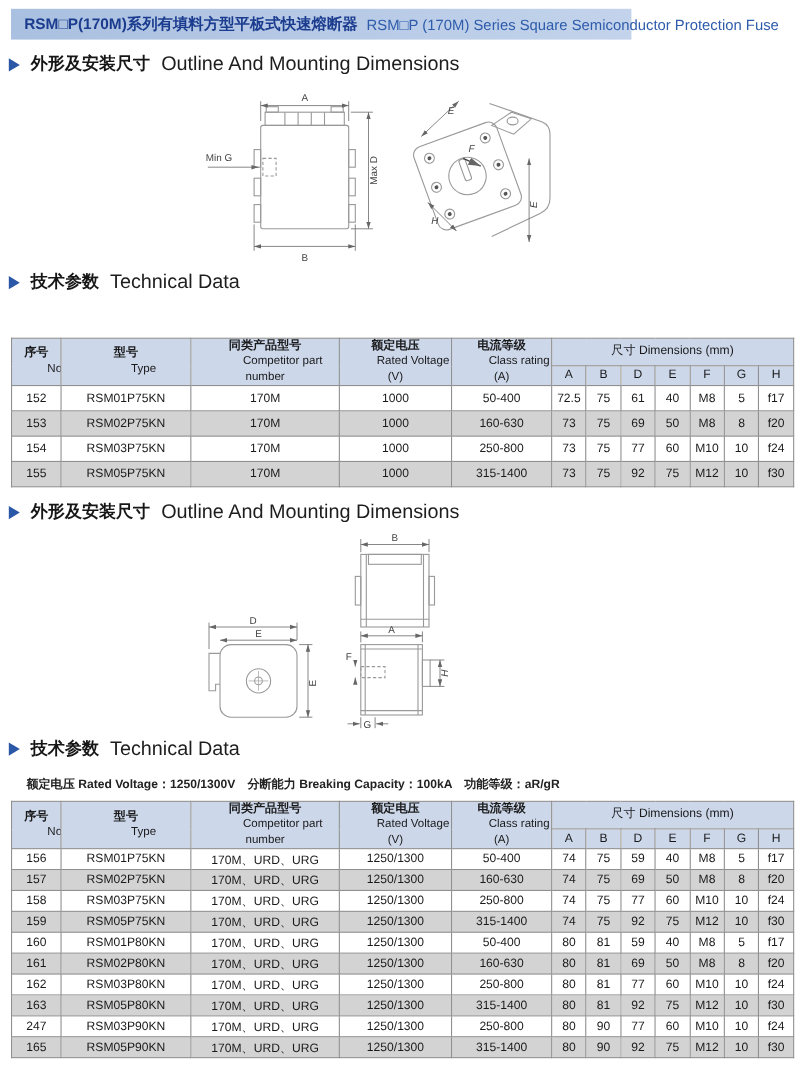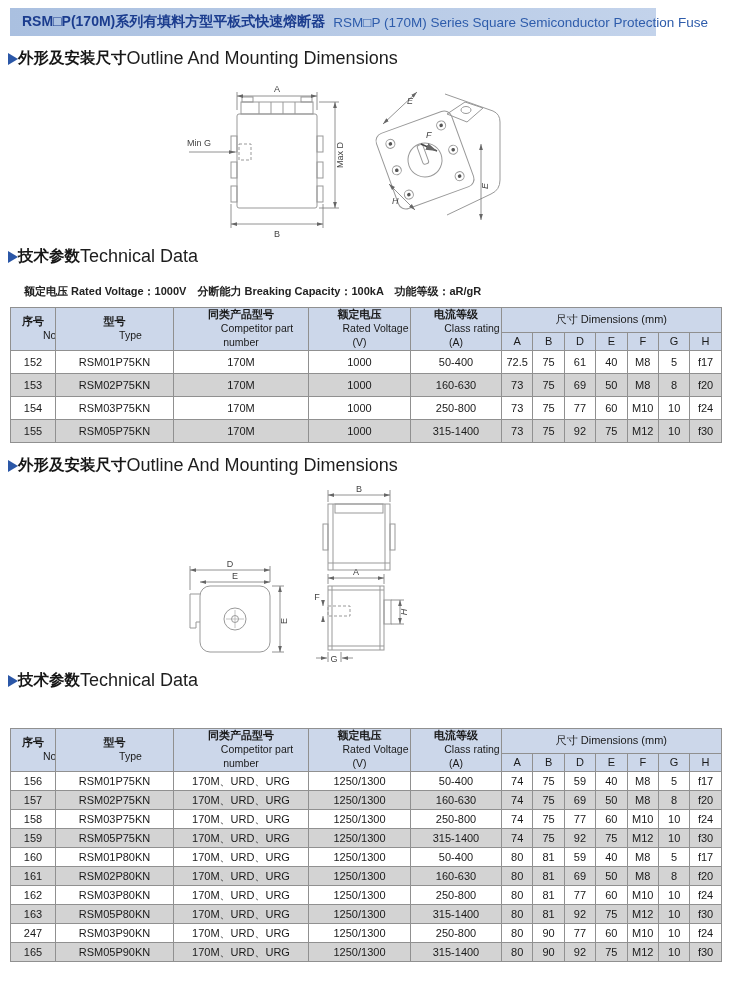--- a/index.html
+++ b/index.html
@@ -1,27 +1,27 @@
 <!DOCTYPE html>
 <html><head>
 <meta charset="utf-8">
 <style>
   html,body{margin:0;padding:0;background:#fff;}
   .page{position:relative;width:730px;height:982px;background:#fff;overflow:hidden;
         font-family:"Liberation Sans","DejaVu Sans",sans-serif;}
 
   
-  .banner{position:absolute;left:10px;top:8px;width:646px;height:28px;
+  .banner{position:absolute;left:10px;top:8px;width:564px;height:28px;
           background:linear-gradient(90deg,#aac0e0,#c3d3eb);
           display:flex;align-items:center;padding-left:12px;box-sizing:border-box;gap:8px;white-space:nowrap;}
   .banner-zh{color:#1b3c8e;font-weight:bold;font-size:14px;letter-spacing:0;}
   .banner-en{color:#2e5cab;font-size:13.5px;}
 
   
-  .sec{position:absolute;left:8px;display:flex;align-items:center;}
+  .sec{position:absolute;left:8px;display:flex;align-items:center;gap:10px;}
   .tri{width:0;height:0;border-left:10px solid #2b57a7;border-top:6px solid transparent;border-bottom:6px solid transparent;}
   .sec .zh{font-size:15.5px;font-weight:600;color:#161616;}
   .sec .en{font-size:18px;color:#1d1d1d;}
 
   
   .intro{position:absolute;left:24px;font-size:11px;font-weight:bold;color:#222;margin:0;white-space:nowrap;}
 
   
   table.spec{position:absolute;left:10px;border-collapse:collapse;table-layout:fixed;width:710px;
              font-size:11px;color:#1a1a1a;text-align:center;}
@@ -133,21 +133,20 @@
     <text x="207" y="124" font-style="italic">H</text>
     <text x="303" y="106" font-style="italic" transform="rotate(-90 303 106)" text-anchor="middle">E</text>
   </svg>
 
   <div class="sec" style="top:246px">
     <span class="tri"></span>
     <span class="zh">技术参数</span>
     <span class="en">Technical  Data</span>
   </div>
 
-  <p class="intro" style="top:284px">额定电压 Rated Voltage：1000V　分断能力 Breaking Capacity：100kA　功能等级：aR/gR</p>
 
   <table class="spec t1" style="top:307px">
     <colgroup>
       <col style="width:45px">
         <col style="width:118px">
         <col style="width:135px">
       <col style="width:102px">
         <col style="width:91px">
       <col style="width:31.4px">
         <col style="width:31.4px">
@@ -314,20 +313,21 @@
     <text x="229" y="130" text-anchor="middle" font-style="italic" transform="rotate(-90 229 130)">H</text>
     <text x="156" y="180" text-anchor="middle">G</text>
   </svg>
 
   <div class="sec" style="top:670px">
     <span class="tri"></span>
     <span class="zh">技术参数</span>
     <span class="en">Technical  Data</span>
   </div>
 
+  <p class="intro" style="top:705px">额定电压 Rated Voltage：1250/1300V　分断能力 Breaking Capacity：100kA　功能等级：aR/gR</p>
 
   <table class="spec t2" style="top:728px">
     <colgroup>
       <col style="width:45px">
         <col style="width:118px">
         <col style="width:135px">
       <col style="width:102px">
         <col style="width:91px">
       <col style="width:31.4px">
         <col style="width:31.4px">

